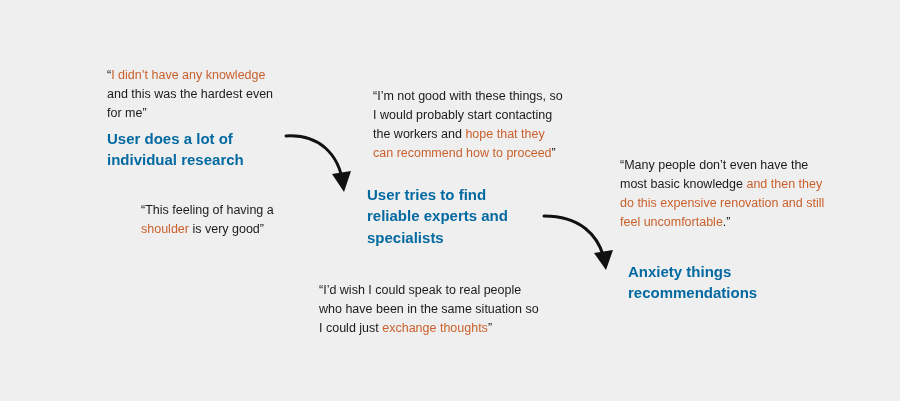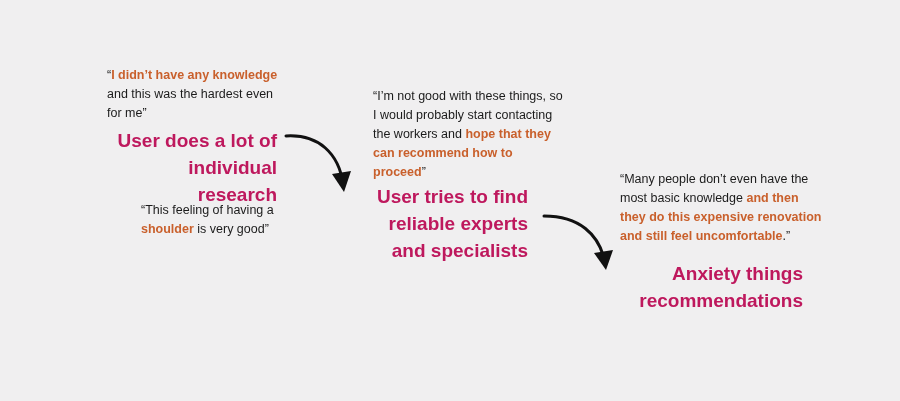--- a/index.html
+++ b/index.html
@@ -20,61 +20,61 @@
   }
   .quote {
     position: absolute;
     font-size: 12.5px;
     line-height: 1.52;
     color: #1b1b1b;
     font-family: "Liberation Sans", sans-serif;
   }
   .hl {
     color: #c9602c;
-    font-weight: bold;
+    font-weight: normal;
     margin-top: 32px;
   }
   .stage {
     position: absolute;
-    font-size: 19px;
+    font-size: 15px;
     line-height: 1.42;
     font-weight: bold;
-    color: #be185d;
+    color: #0369a1;
     font-family: "Liberation Sans", sans-serif;
-    text-align: right;
   }
   .arrow {
     position: absolute;
   }
   #quote-knowledge { left: 107px; top: 66px; width: 180px; }
   #stage-research  { left: 107px; top: 128px; width: 170px; }
   #quote-shoulder  { left: 141px; top: 201px; width: 140px; }
   #quote-notgood   { left: 373px; top: 87px; width: 190px; }
-  #stage-experts   { left: 358px; top: 184px; width: 170px; }
+  #stage-experts   { left: 367px; top: 184px; width: 170px; }
   #quote-realpeople{ left: 319px; top: 281px; width: 220px; }
-  #quote-manypeople{ left: 620px; top: 170px; width: 205px; }
+  #quote-manypeople{ left: 620px; top: 156px; width: 205px; }
   #stage-anxiety   { left: 628px; top: 261px; width: 175px; }
   #arrow-1 { left: 283px; top: 130px; }
   #arrow-2 { left: 541px; top: 212px; }
 </style>
 </head>
 <body>
 
 <div id="canvas">
 
   <div class="quote" id="quote-knowledge"><span>“</span><span class="hl">I didn’t have any knowledge</span><span> and this was the hardest even for me”</span></div>
 
   <div class="stage" id="stage-research">User does a lot of individual research</div>
 
   <div class="quote" id="quote-notgood"><span>“I’m not good with these things, so I would probably start contacting the workers and </span><span class="hl">hope that they can recommend how to proceed</span><span>”</span></div>
 
   <div class="quote" id="quote-shoulder"><span>“This feeling of having a </span><span class="hl">shoulder</span><span> is very good”</span></div>
 
   <div class="stage" id="stage-experts">User tries to find reliable experts and specialists</div>
 
+  <div class="quote" id="quote-realpeople"><span>“I’d wish I could speak to real people who have been in the same situation so I could just </span><span class="hl">exchange thoughts</span><span>”</span></div>
 
   <div class="quote" id="quote-manypeople"><span>“Many people don’t even have the most basic knowledge </span><span class="hl">and then they do this expensive renovation and still feel uncomfortable</span><span>.”</span></div>
 
   <div class="stage" id="stage-anxiety">Anxiety things recommendations</div>
 
   <svg class="arrow" id="arrow-1" width="80" height="72" viewBox="0 0 80 72">
     <path d="M3 6 C 36 4, 56 24, 60 54" stroke="#111111" stroke-width="3" fill="none" stroke-linecap="round"></path>
     <path d="M49 44 L61 62 L68 41 Z" fill="#111111"></path>
   </svg>
 

